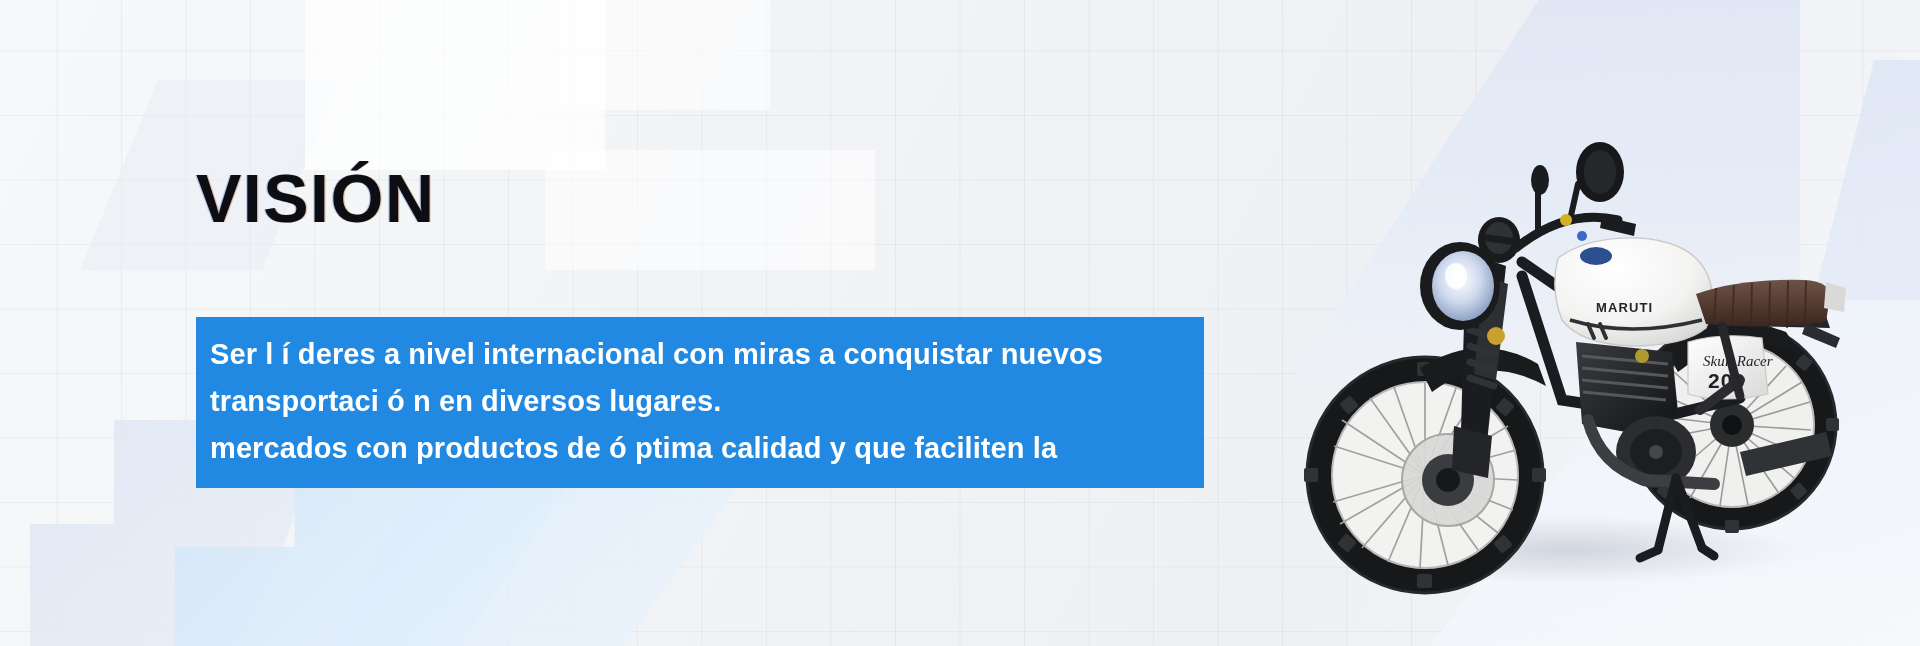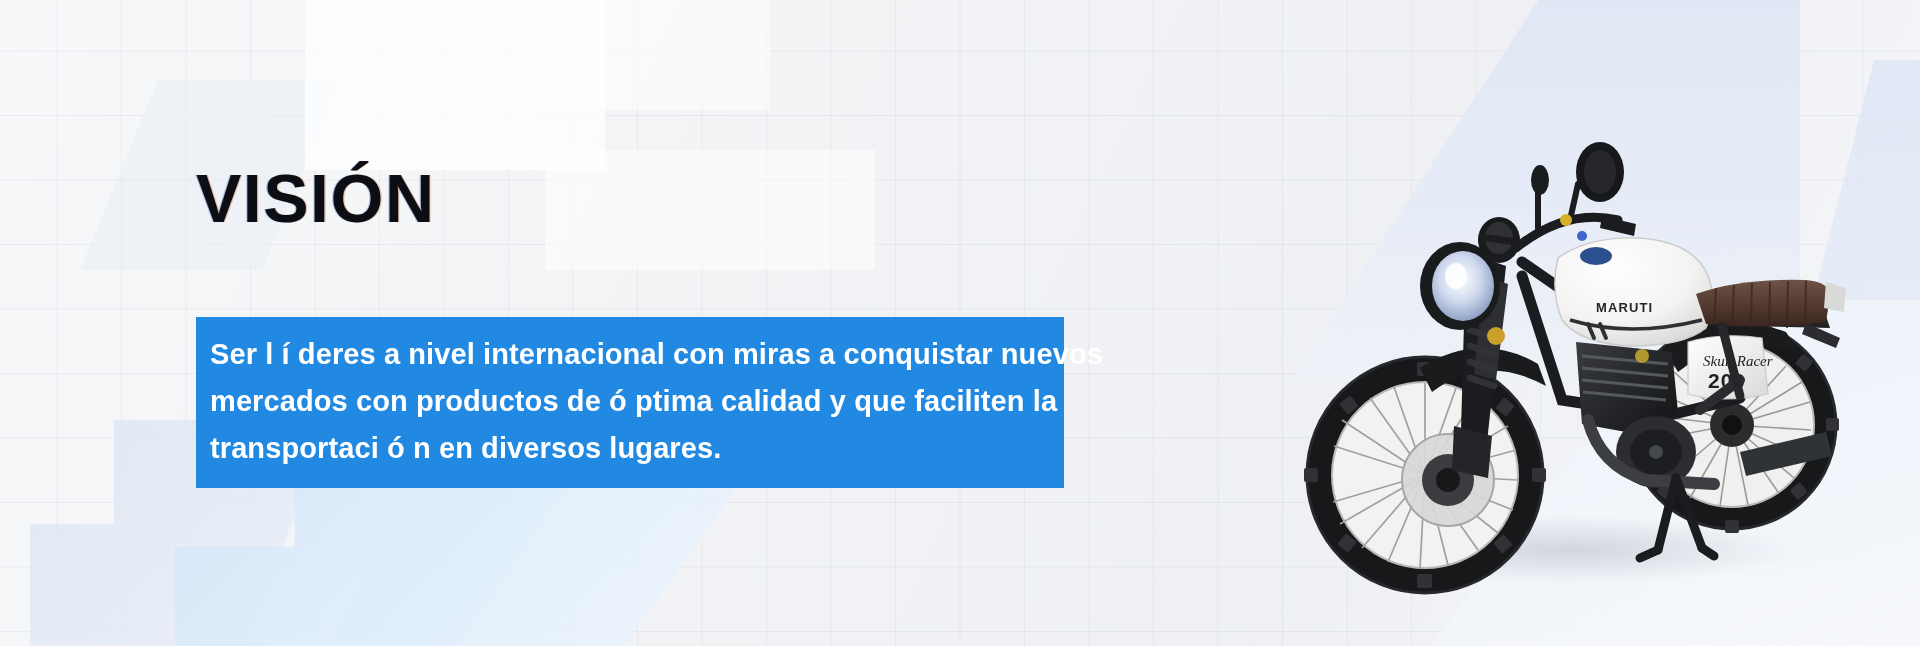--- a/index.html
+++ b/index.html
@@ -91,21 +91,21 @@
   .content{position:absolute;left:0;top:0;width:1260px;height:646px;z-index:5;}
   .title{
     position:absolute;left:196px;top:150px;
     font-size:68px;font-weight:bold;letter-spacing:1.5px;
     color:#0d0d14;line-height:1;
     text-shadow:1.2px 0 0 rgba(195,105,40,.35), -1.2px 0 0 rgba(40,90,190,.30);
     white-space:nowrap;
     margin-top:14px;
   }
   .callout{
-    position:absolute;left:196px;top:317px;width:868px;
+    position:absolute;left:196px;top:317px;width:1008px;
     background:#2189e2;
     padding:14px 0 16px 0;
     box-sizing:border-box;
   }
   .callout-line{
     color:#ffffff;font-size:29px;font-weight:bold;
     line-height:1.62;letter-spacing:.1px;
     padding-left:14px;white-space:nowrap;
   }
 
@@ -132,22 +132,22 @@
   <div class="chev chev-a"></div>
   <div class="chev chev-b"></div>
   <div class="chev chev-c"></div>
 
   <div class="content">
 
     <div class="title">VISIÓN</div>
 
     <div class="callout">
       <div class="callout-line">Ser l í deres a nivel internacional con miras a conquistar nuevos</div>
+      <div class="callout-line">transportaci ó n en diversos lugares.</div>
       <div class="callout-line">mercados con productos de  ó ptima calidad y que faciliten la</div>
-      <div class="callout-line">transportaci ó n en diversos lugares.</div>
     </div>
 
   </div>
 
   <div class="moto">
     <svg viewBox="0 0 640 520" xmlns="http://www.w3.org/2000/svg" aria-label="motorcycle">
       <defs>
         <radialGradient id="tankG" cx="38%" cy="28%" r="80%">
           <stop offset="0%" stop-color="#ffffff"></stop>
           <stop offset="62%" stop-color="#f3f3f2"></stop>

